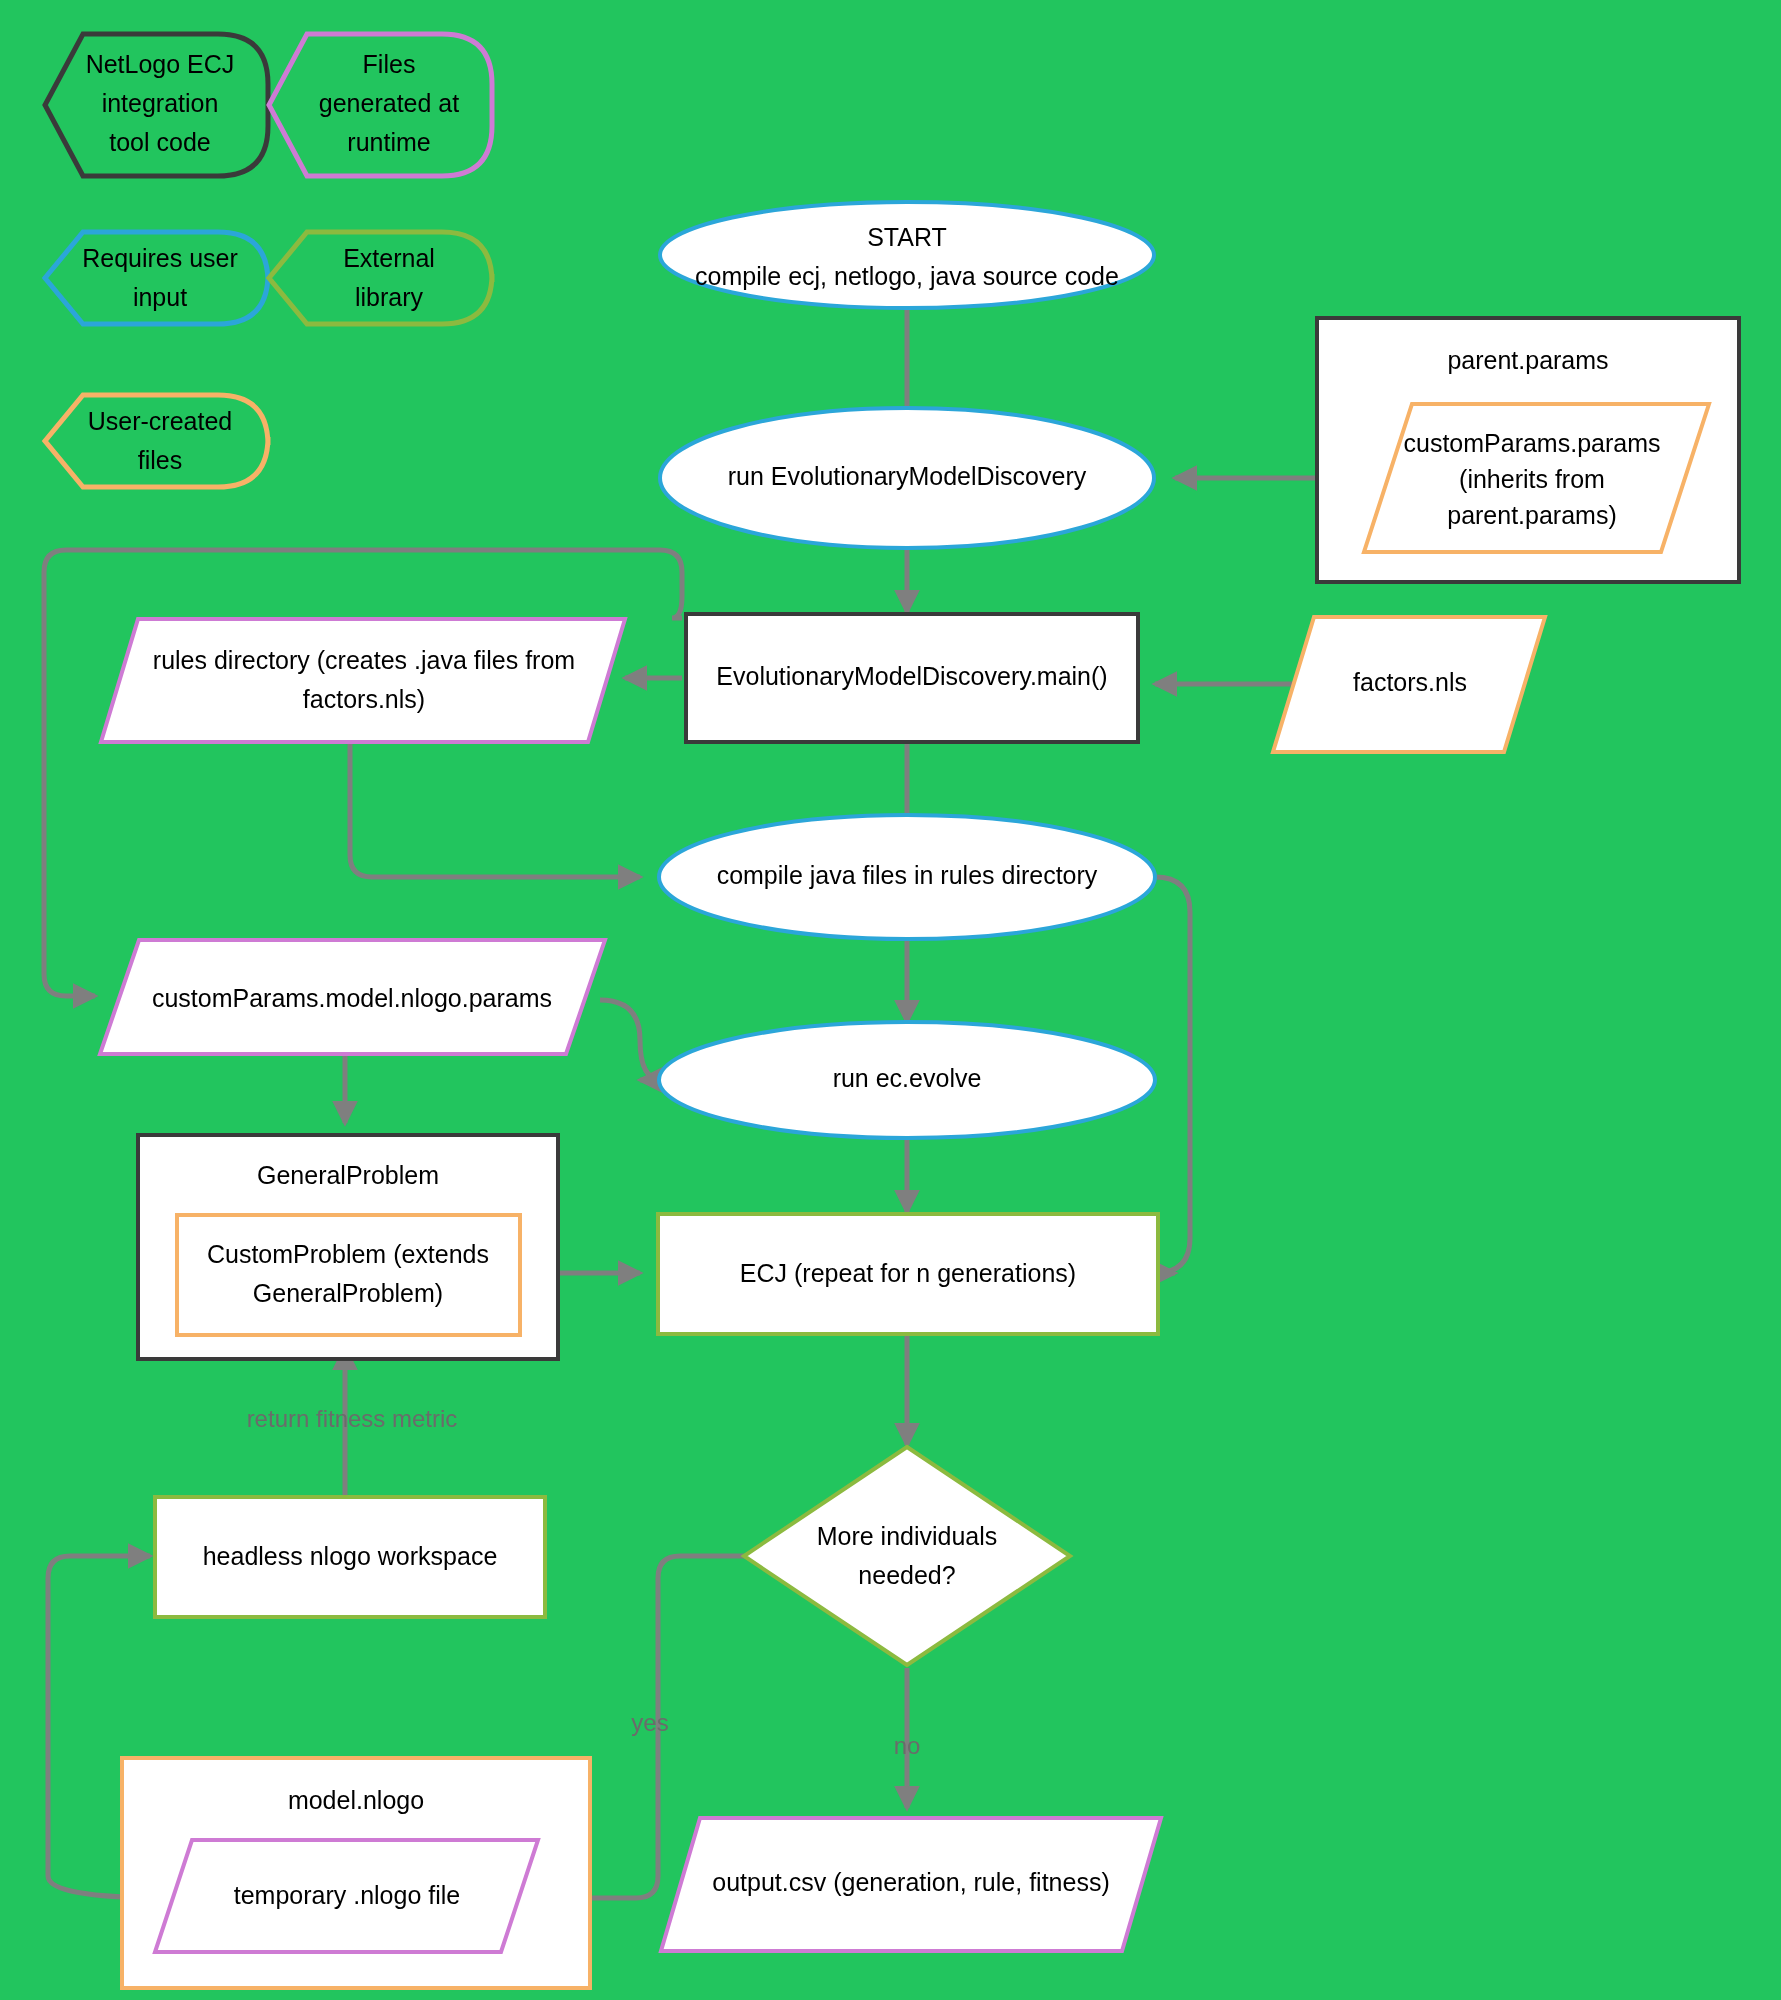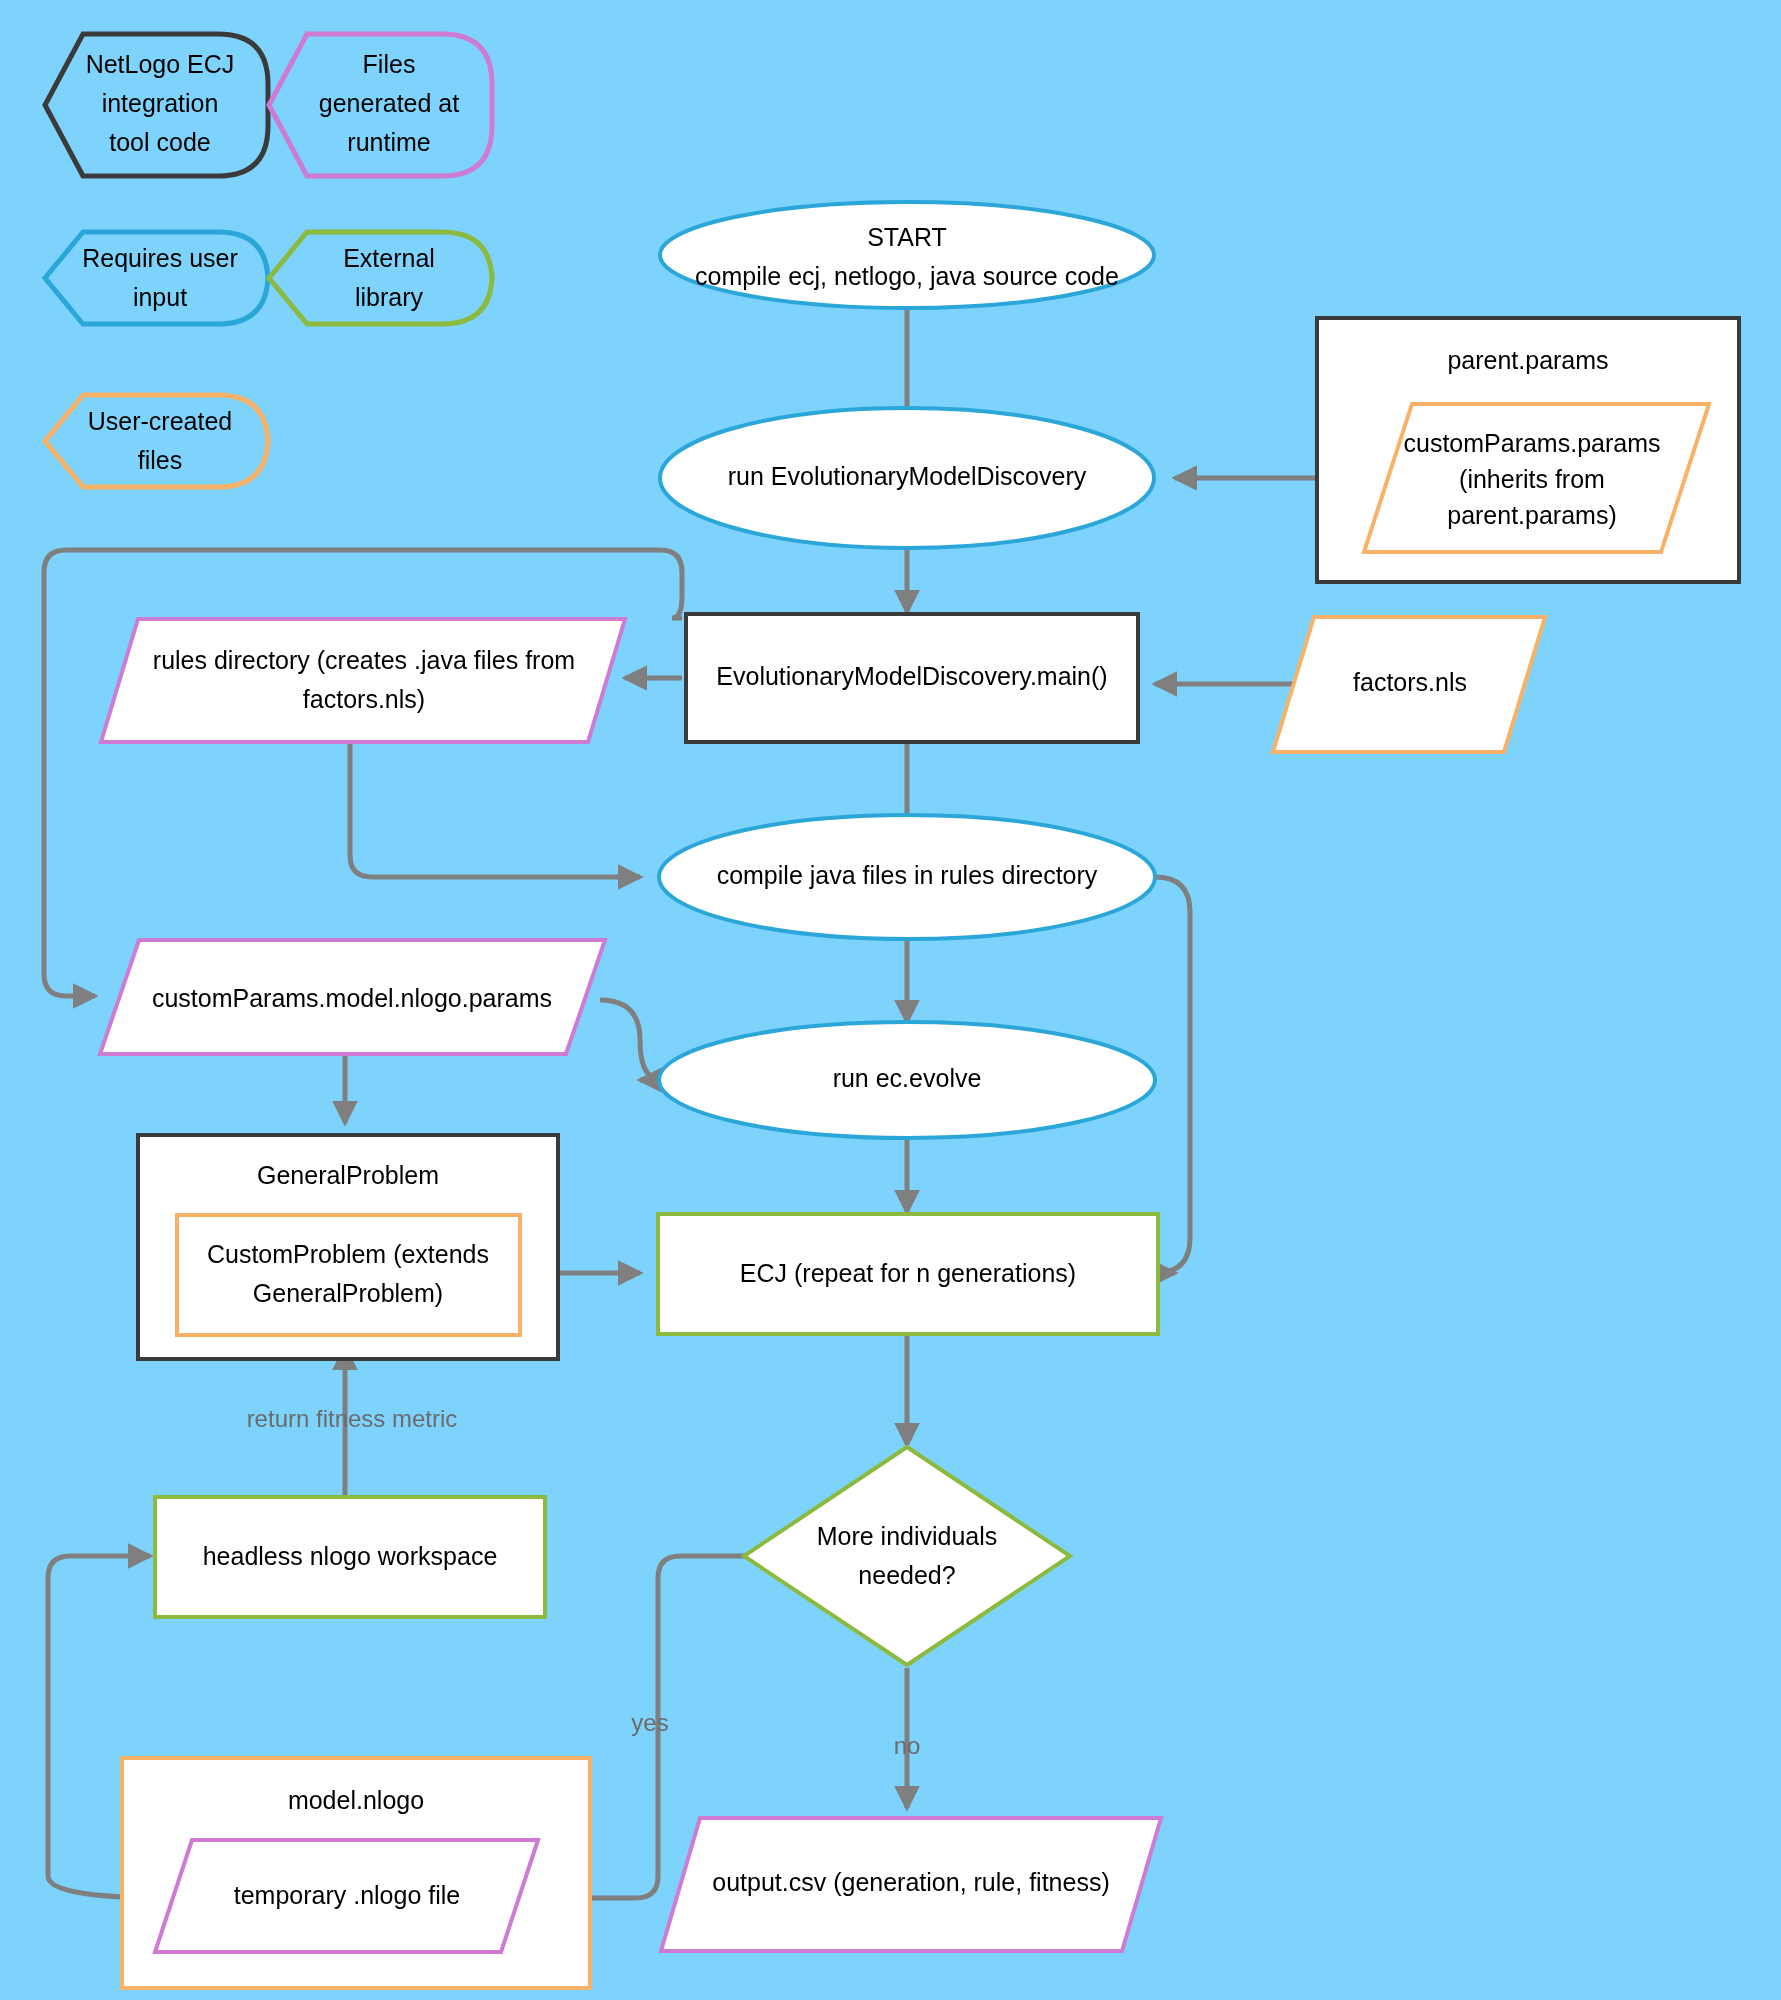--- a/index.html
+++ b/index.html
@@ -1,17 +1,17 @@
 <!DOCTYPE html>
 <html><head>
 <meta charset="utf-8">
 <style>
   html,body{margin:0;padding:0;background:#ffffff;}
   body{font-family:"Liberation Sans", sans-serif;}
-  #stage{position:relative;width:1781px;height:2000px;background:#7dd3fc;overflow:hidden;}
+  #stage{position:relative;width:1781px;height:2000px;background:#22c55e;overflow:hidden;}
   svg{display:block;}
   .nodetext{font-family:"Liberation Sans", sans-serif;fill:#000;font-size:25px;text-anchor:middle;dominant-baseline:middle;}
   .legendtext{font-family:"Liberation Sans", sans-serif;fill:#000;font-size:25px;text-anchor:middle;dominant-baseline:middle;}
   .edgelabel{font-family:"Liberation Sans", sans-serif;fill:#6b6b6b;font-size:24px;text-anchor:middle;dominant-baseline:middle;}
   .shape{fill:#ffffff;stroke-width:4;}
   .shape-thick{fill:none;stroke-width:5;}
   .edge{fill:none;stroke:#7f7f7f;stroke-width:5;}
 </style>
 </head>
 <body>

